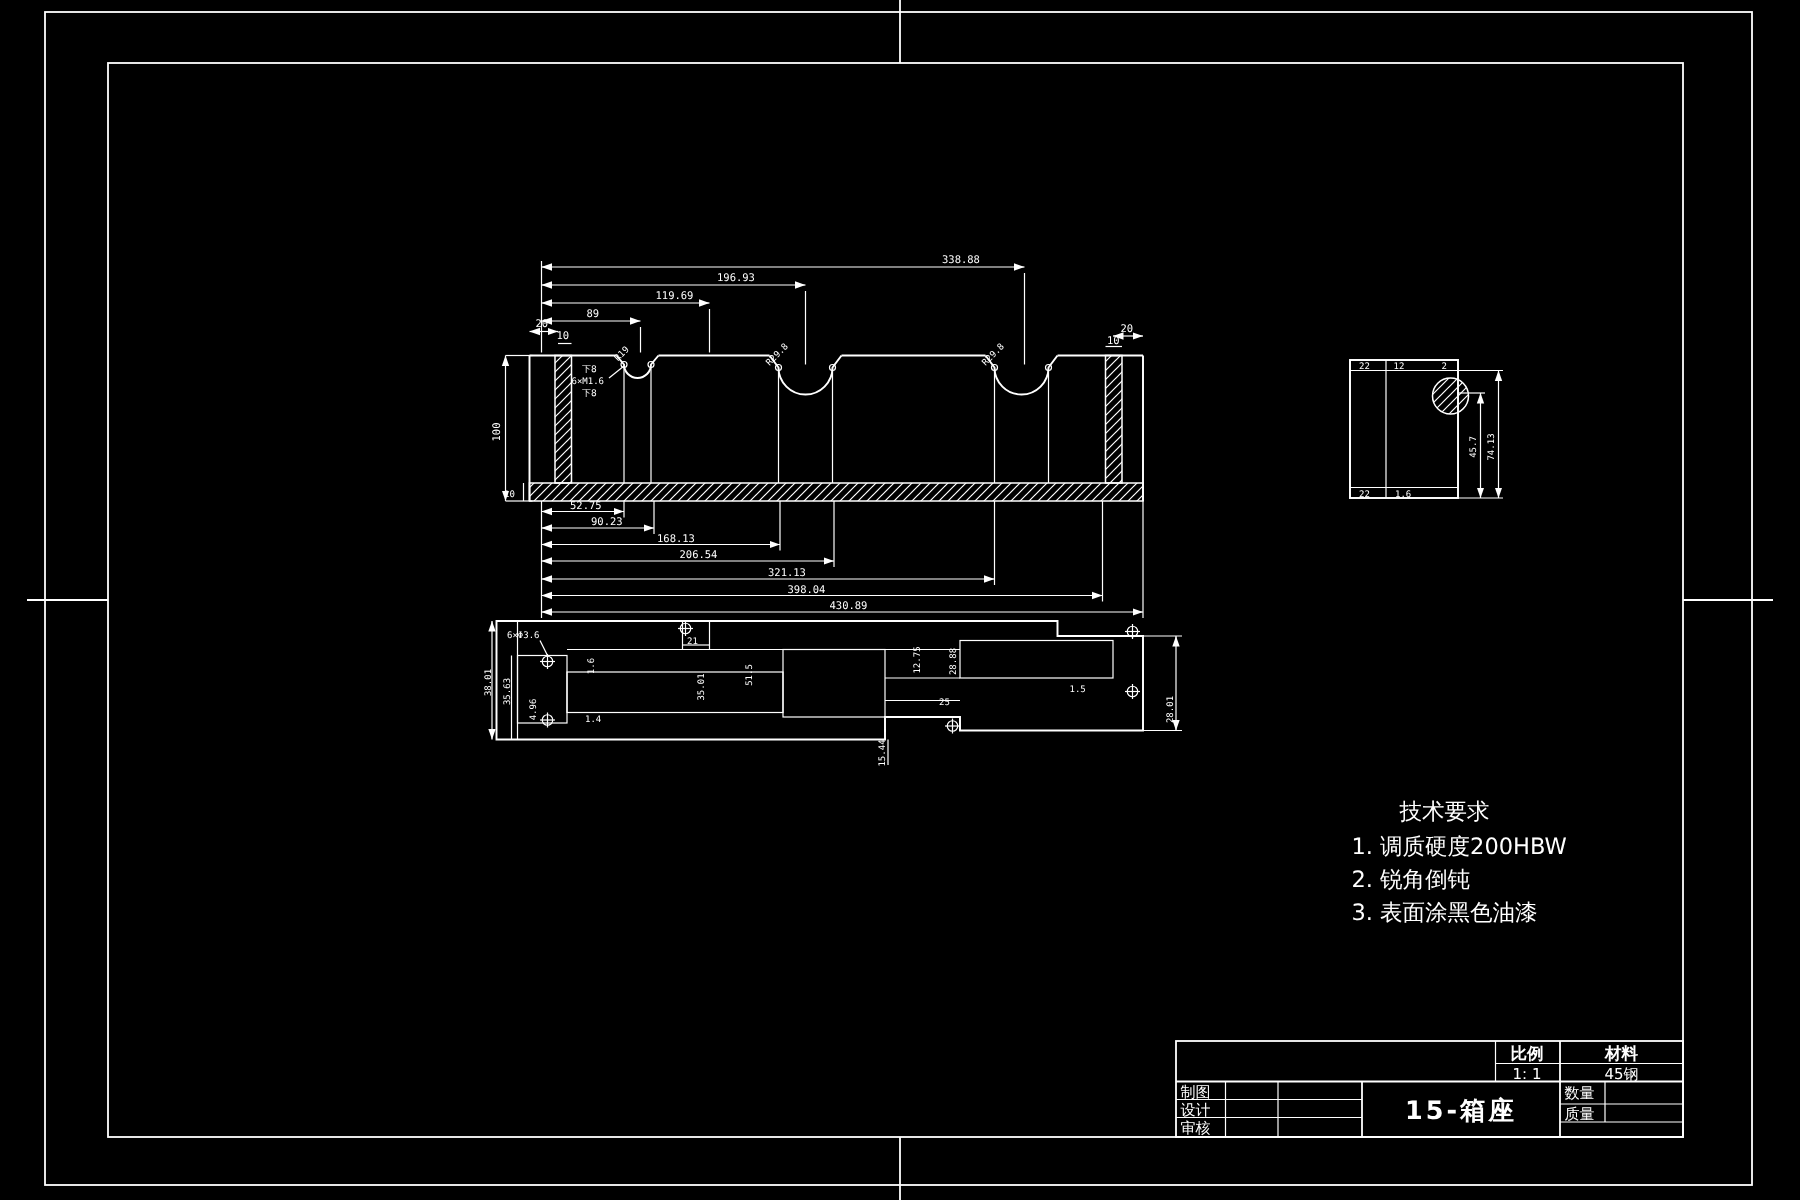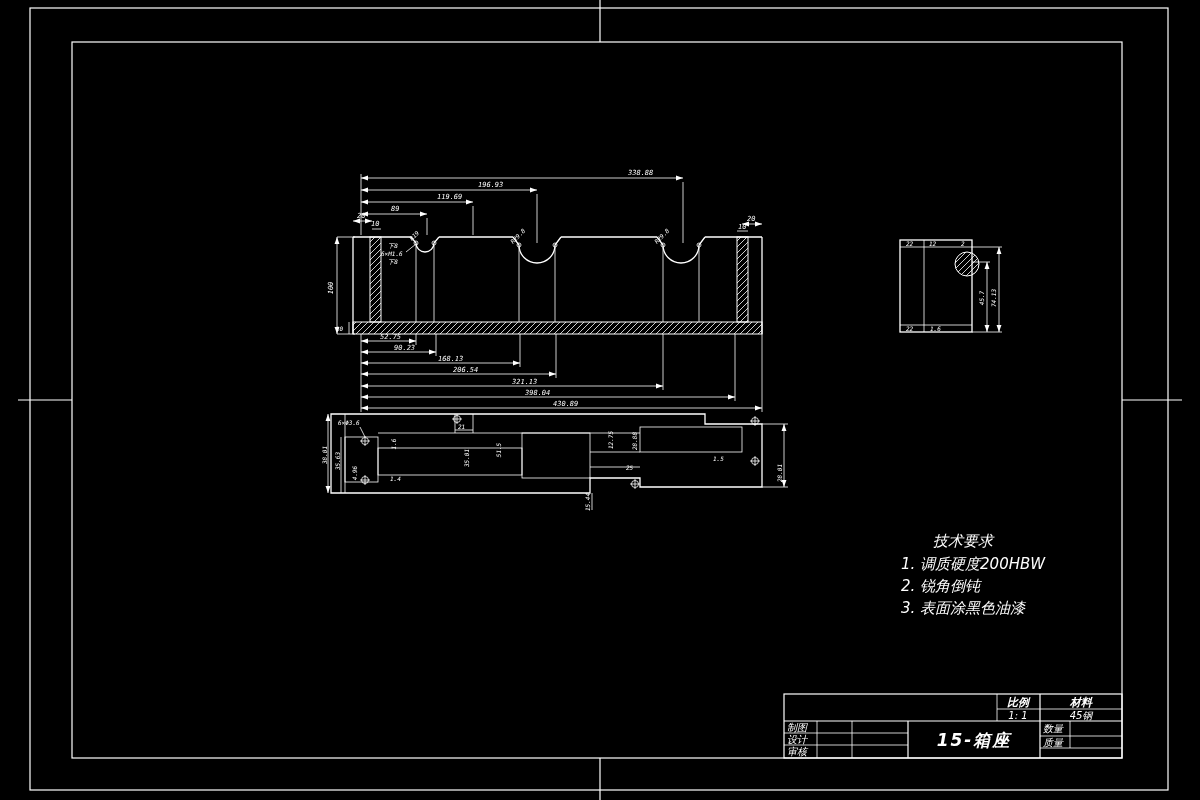--- a/index.html
+++ b/index.html
@@ -1,16 +1,16 @@
 <!DOCTYPE html>
 <html><head>
 <meta charset="utf-8">
 <style>
   html,body{margin:0;padding:0;background:#000;}
-  .sheet{position:relative;width:1200px;height:800px;background:#000;overflow:hidden;font-style:italic;}
+  .sheet{position:relative;width:1200px;height:800px;background:#000;overflow:hidden;}
   svg{display:block;}
   svg text{fill:#fff;font-family:"DejaVu Sans Mono","DejaVu Sans",monospace;}
   .t7{font-size:7px;}
   .t6{font-size:6px;}
   .cjk{font-family:"DejaVu Sans",sans-serif;}
   .tech{font-size:15px;}
   .tb{font-size:11px;font-weight:bold;}
   .tbs{font-size:10px;}
   .part{font-size:17px;font-weight:bold;letter-spacing:2px;}
   .obj{stroke:#fff;stroke-width:1.3;fill:none;}

